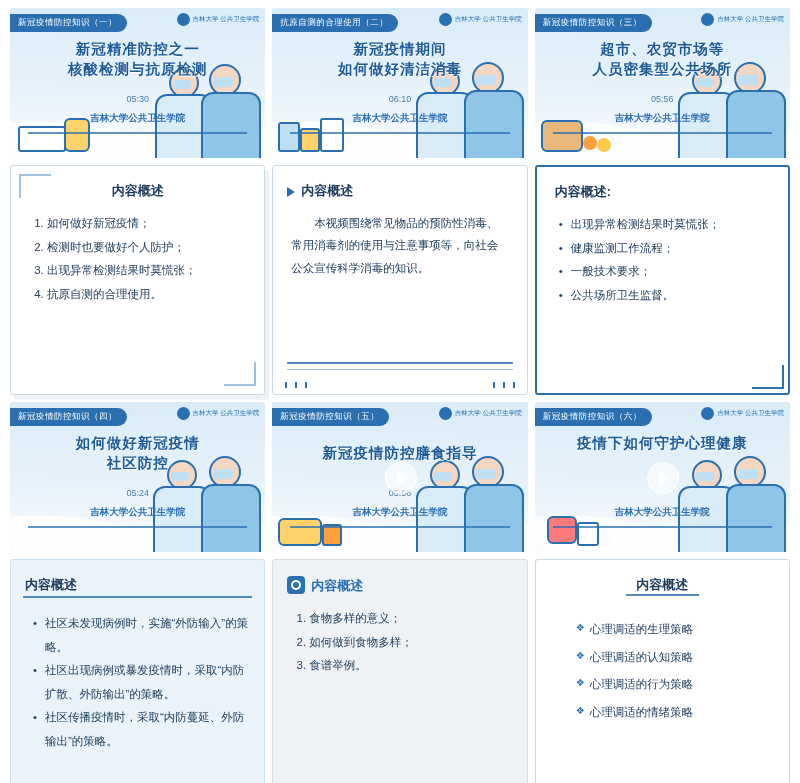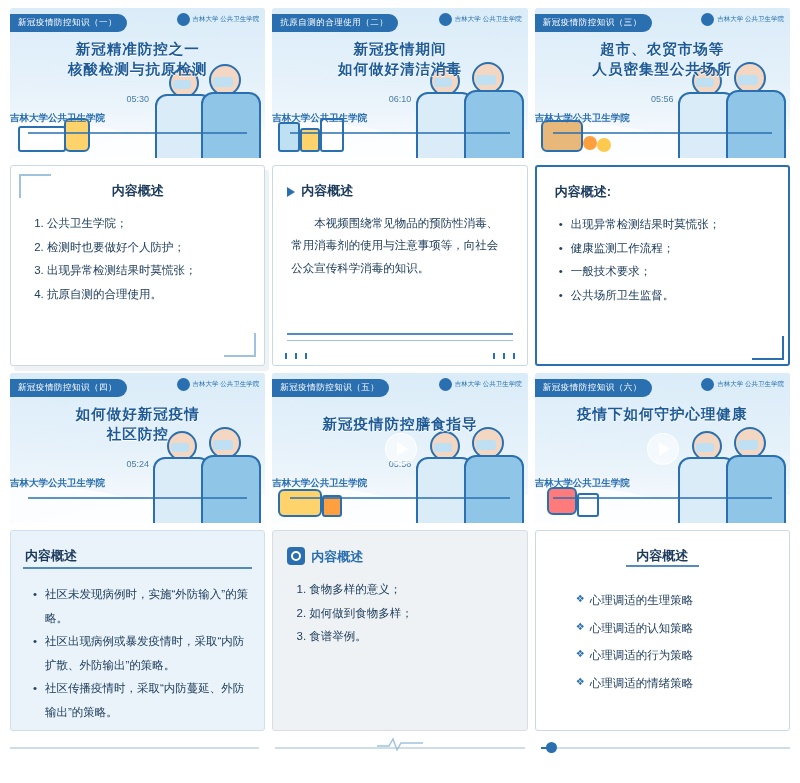--- a/index.html
+++ b/index.html
@@ -16,35 +16,35 @@
        opacity:.9;}
   .vid .banner{position:absolute;left:0;top:6px;background:#2a6fb0;color:#fff;font-size:8.5px;
        padding:3px 10px 3px 8px;border-radius:0 10px 10px 0;letter-spacing:.5px;white-space:nowrap;z-index:4;}
   .vid .logo{position:absolute;right:6px;top:5px;display:flex;align-items:center;gap:3px;z-index:4;}
   .vid .logo .seal{width:13px;height:13px;border-radius:50%;background:#2a6fb0;display:block;}
   .vid .logo .ltxt{font-size:6.5px;color:#2a6fb0;line-height:1;}
   .vid .title{position:absolute;left:0;right:0;top:32px;text-align:center;z-index:3;}
   .vid .title .l1,.vid .title .l2{font-weight:bold;color:#1d5a96;font-size:14.5px;letter-spacing:1px;line-height:1.35;
        text-shadow:0 1px 0 #fff;}
   .vid .dur{position:absolute;left:0;right:0;top:86px;text-align:center;font-size:9px;color:#4a7ca8;z-index:3;}
-  .vid .school{position:absolute;left:0;right:0;top:104px;font-size:9.5px;color:#2a6fb0;z-index:3;font-weight:bold;}
+  .vid .school{position:absolute;left:0;right:0;top:104px;text-align:center;font-size:9.5px;color:#2a6fb0;z-index:3;font-weight:bold;}
   .vid .underline{position:absolute;left:18px;right:18px;top:124px;height:2px;background:#2a6fb0;opacity:.75;z-index:3;}
   
   .ppl{position:absolute;right:4px;bottom:0;width:118px;height:118px;z-index:2;}
   .ppl .head{position:absolute;border-radius:50%;background:#f3d7c2;border:2px solid #2a6fb0;}
   .ppl .body{position:absolute;border-radius:12px 12px 4px 4px;}
   .ppl .mask{position:absolute;background:#bfe0f2;border-radius:3px;}
   .objs{position:absolute;left:6px;bottom:4px;width:90px;height:60px;z-index:2;}
   .objs span{position:absolute;display:block;border-radius:3px;}
   .play{position:absolute;left:50%;top:50%;width:30px;height:30px;margin:-15px 0 0 -15px;border-radius:50%;
         background:rgba(255,255,255,.55);border:1.5px solid rgba(255,255,255,.9);z-index:6;}
   .play:after{content:"";position:absolute;left:11px;top:8px;border-style:solid;border-width:7px 0 7px 11px;
         border-color:transparent transparent transparent rgba(255,255,255,.95);}
   
-  .card{position:relative;height:201px;border:1px solid #c9d9e6;border-radius:3px;background:#fff;box-sizing:border-box;padding:16px 14px;}
+  .card{position:relative;height:230px;border:1px solid #c9d9e6;border-radius:3px;background:#fff;box-sizing:border-box;padding:16px 14px;}
   .card.shadowed{box-shadow:4px 5px 0 #eef2f5;}
   .card h3{margin:0 0 12px 0;font-size:13px;text-align:center;font-weight:bold;color:#1b3a5c;}
   .card h3.left{text-align:left;}
   .card ol,.card ul{margin:0;padding-left:22px;}
   .card li{font-size:11.5px;line-height:2.05;color:#22405f;}
   .card ul{list-style:none;padding-left:6px;}
   .card ul li{position:relative;padding-left:14px;}
   .card ul li:before{content:"•";position:absolute;left:2px;color:#22405f;}
   .card ul.diamond li:before{content:"❖";color:#2a6fb0;font-size:10px;left:0;}
   .card p{margin:4px;font-size:11.5px;line-height:1.95;text-indent:2em;color:#22405f;}
@@ -156,21 +156,21 @@
       <span style="left:42px;bottom:4px;width:14px;height:14px;background:#ff9f3e;border-radius:50%;"></span>
       <span style="left:56px;bottom:2px;width:14px;height:14px;background:#ffc94d;border-radius:50%;"></span>
     </div>
   </div>
 
   <div class="card shadowed">
     <div class="corner-tl"></div>
     <div class="corner-br"></div>
     <h3>内容概述</h3>
     <ol>
-      <li>公共卫生学院；</li>
+      <li>如何做好新冠疫情；</li>
       <li>检测时也要做好个人防护；</li>
       <li>出现异常检测结果时莫慌张；</li>
       <li>抗原自测的合理使用。</li>
     </ol>
   </div>
 
   <div class="card">
     <h3 class="left">
       <span class="tri"></span><span>内容概述</span>
     </h3>

